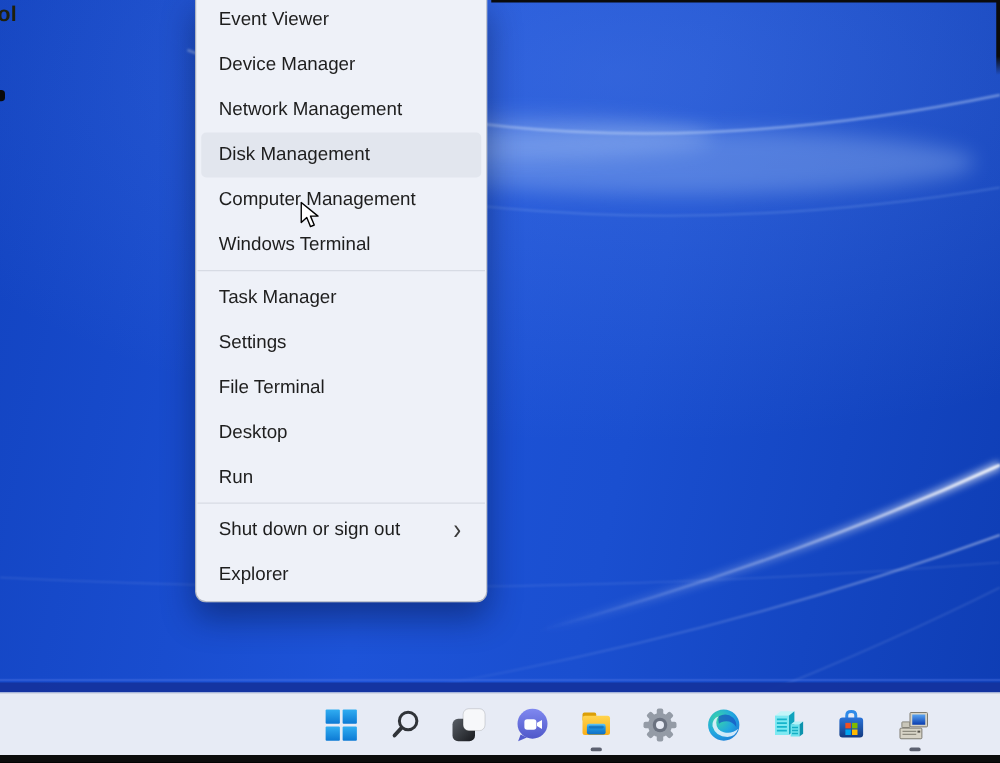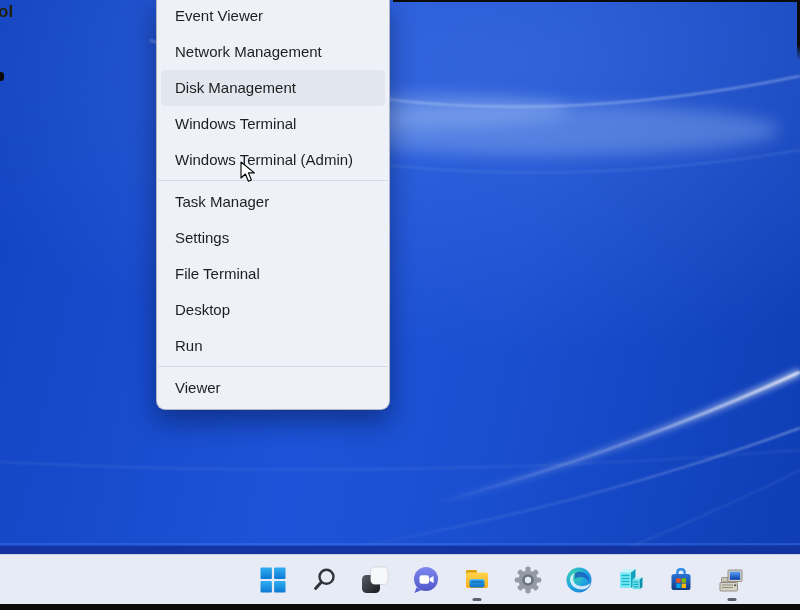--- a/index.html
+++ b/index.html
@@ -114,50 +114,57 @@
 <div class="desktop-label">ol</div>
 <div class="edge-mark-left"></div>
 <div class="frame-top"></div>
 <div class="frame-right"></div>
 
 <div class="winx-menu" id="winx-menu">
     <div class="menu-item">
       <span class="label">Event Viewer</span>
     </div>
     <div class="menu-item">
+      <span class="label">Device Manager</span>
+    </div>
+    <div class="menu-item">
       <span class="label">Network Management</span>
     </div>
     <div class="menu-item highlighted">
       <span class="label">Disk Management</span>
     </div>
     <div class="menu-item">
+      <span class="label">Computer Management</span>
+    </div>
+    <div class="menu-item">
       <span class="label">Windows Terminal</span>
     </div>
-    <div class="menu-item">
-      <span class="label">Windows Terminal (Admin)</span>
-    </div>
     <div class="menu-separator"></div>
     <div class="menu-item">
       <span class="label">Task Manager</span>
     </div>
     <div class="menu-item">
       <span class="label">Settings</span>
     </div>
     <div class="menu-item">
       <span class="label">File Terminal</span>
     </div>
     <div class="menu-item">
       <span class="label">Desktop</span>
     </div>
     <div class="menu-item">
       <span class="label">Run</span>
     </div>
     <div class="menu-separator"></div>
     <div class="menu-item">
-      <span class="label">Viewer</span>
+      <span class="label">Shut down or sign out</span>
+      <span class="submenu-chevron">›</span>
+    </div>
+    <div class="menu-item">
+      <span class="label">Explorer</span>
     </div>
   </div>
 
 <svg class="cursor" viewBox="0 0 16 22">
   <polygon points="1,1 1,17 5.4,13 8.4,20.3 11.4,19 8.4,11.9 14.4,11.9" fill="#ffffff" stroke="#000000" stroke-width="1.1" stroke-linejoin="round"></polygon>
 </svg>
 
 <div class="taskbar">
   <div class="tb-row" id="tb-row">
       <button class="tb-btn">

